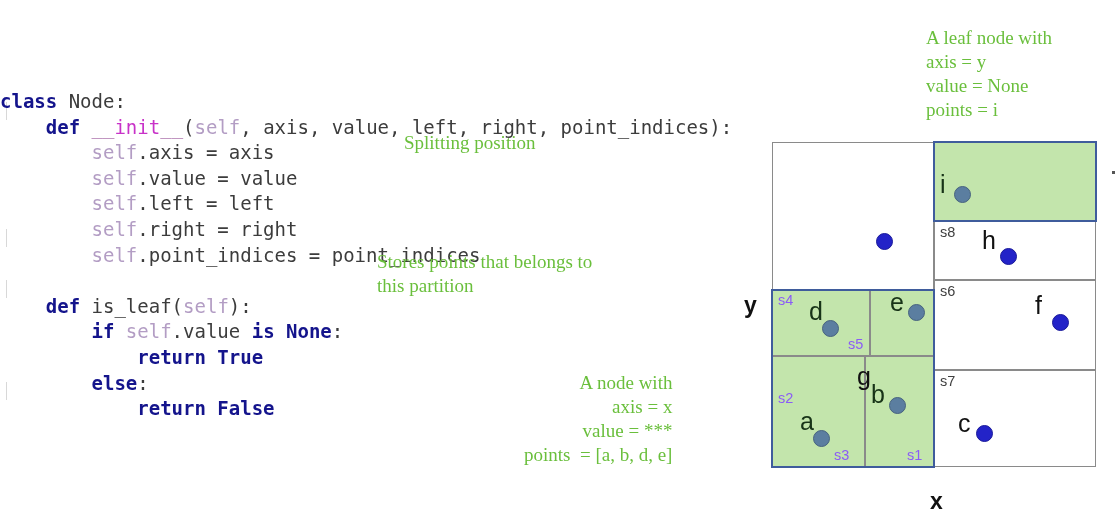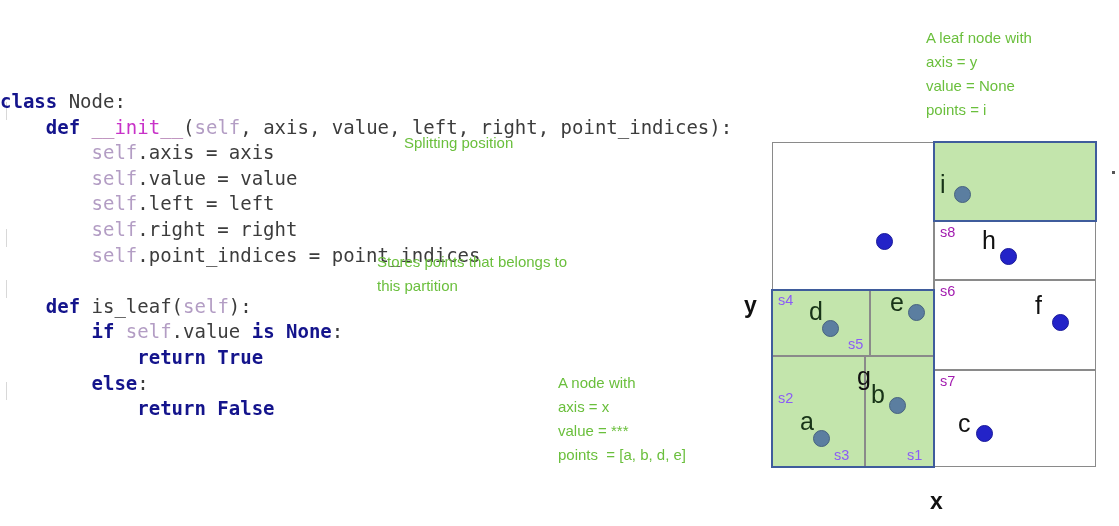--- a/index.html
+++ b/index.html
@@ -34,28 +34,28 @@
   .guide{
     position:absolute;
     width:1px;
     background:#d8d8d8;
   }
 
   
   .annot{
     position:absolute;
     color:#6abf3c;
-    font-family:Liberation Sans, sans-serif;
-    font-size:15px;
+    font-family:Liberation Serif, serif;
+    font-size:19px;
     line-height:24px;
     white-space:pre;
   }
   #annot-splitting{ left:404px; top:131px; }
   #annot-stores   { left:377px; top:250px; }
-  #annot-node     { left:558px; top:371px; }
+  #annot-node     { left:524px; top:371px;text-align:right; }
   #annot-leaf     { left:926px; top:26px;  }
 
   
   #diagram{
     position:absolute;
     left:772px; top:142px;
     width:324px; height:325px;
   }
   .cell{
     position:absolute;
@@ -70,21 +70,21 @@
     box-sizing:border-box;
     border:2px solid #3f5c9c;
     background:transparent;
     pointer-events:none;
   }
 
   .slabel{
     position:absolute;
     font-family:"Liberation Sans", sans-serif;
     font-size:14.5px;
-    color:#a21caf;
+    color:#404040;
     white-space:nowrap;
   }
   .slabel.ong{ color:#8b5cf6; }
 
   .pt{
     position:absolute;
     width:17px;height:17px;
     border-radius:50%;
     background:#2323c8;
     border:1px solid #1a1a9a;

